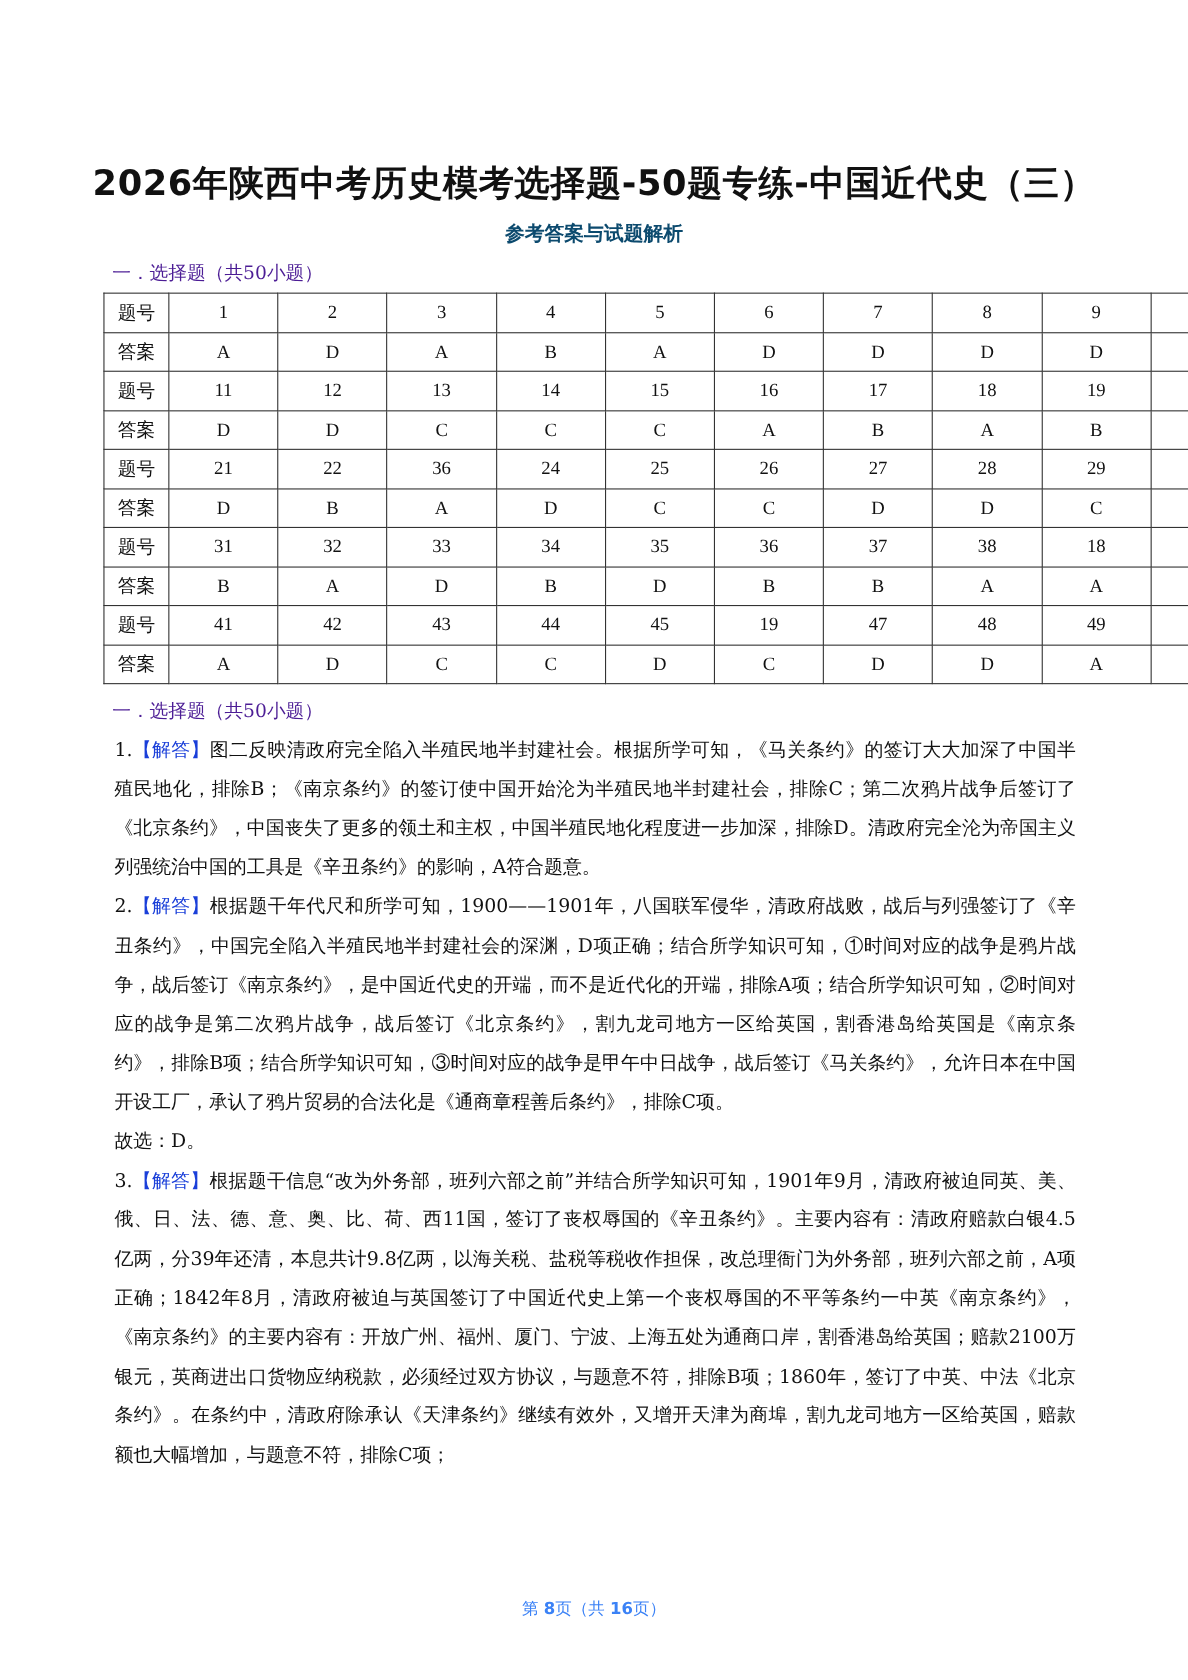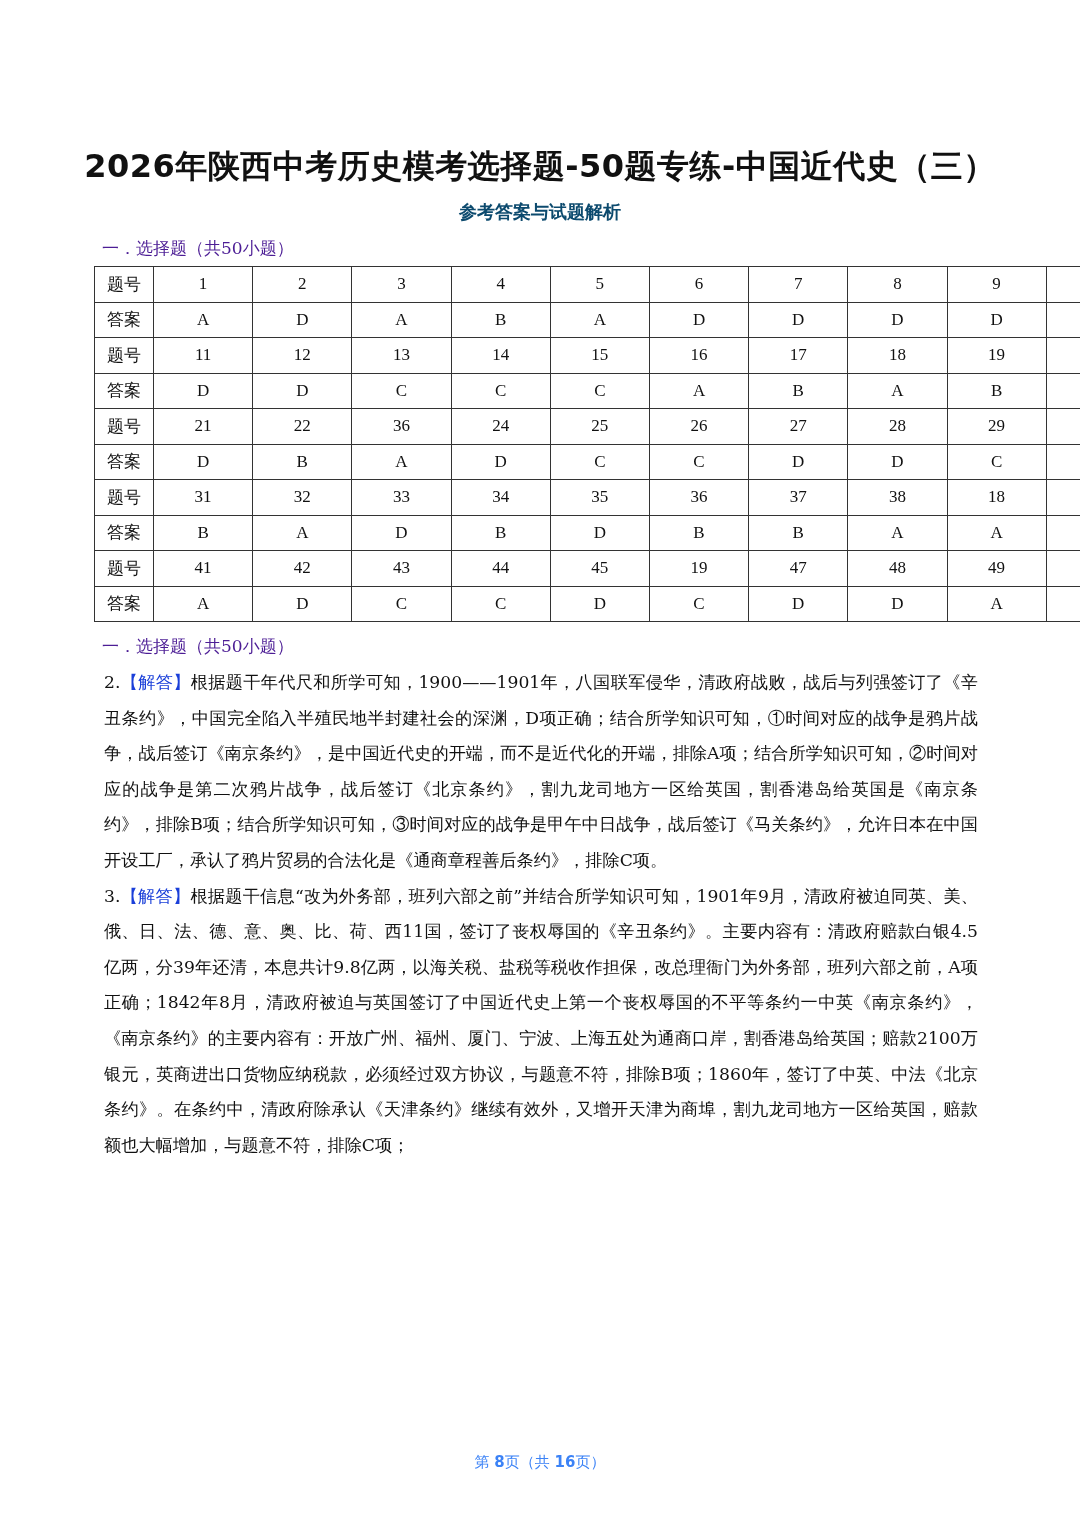--- a/index.html
+++ b/index.html
@@ -199,22 +199,26 @@
           <td>A</td>
           <td>C</td>
         </tr>
       </tbody>
   </table>
 
   <div class="section-heading" id="sh2">一．选择题（共50小题）</div>
 
   <div class="body-text">
     <p>
+      <span>1.</span><span class="tag">【解答】</span><span>图二反映清政府完全陷入半殖民地半封建社会。根据所学可知，《马关条约》的签订大大加深了中国半殖民地化，排除B；《南京条约》的签订使中国开始沦为半殖民地半封建社会，排除C；第二次鸦片战争后签订了《北京条约》，中国丧失了更多的领土和主权，中国半殖民地化程度进一步加深，排除D。清政府完全沦为帝国主义列强统治中国的工具是《辛丑条约》的影响，A符合题意。</span>
+    </p>
+    <p>
       <span>2.</span><span class="tag">【解答】</span><span>根据题干年代尺和所学可知，1900——1901年，八国联军侵华，清政府战败，战后与列强签订了《辛丑条约》，中国完全陷入半殖民地半封建社会的深渊，D项正确；结合所学知识可知，①时间对应的战争是鸦片战争，战后签订《南京条约》，是中国近代史的开端，而不是近代化的开端，排除A项；结合所学知识可知，②时间对应的战争是第二次鸦片战争，战后签订《北京条约》，割九龙司地方一区给英国，割香港岛给英国是《南京条约》，排除B项；结合所学知识可知，③时间对应的战争是甲午中日战争，战后签订《马关条约》，允许日本在中国开设工厂，承认了鸦片贸易的合法化是《通商章程善后条约》，排除C项。</span>
     </p>
+    <p>故选：D。</p>
     <p>
       <span>3.</span><span class="tag">【解答】</span><span>根据题干信息“改为外务部，班列六部之前”并结合所学知识可知，1901年9月，清政府被迫同英、美、俄、日、法、德、意、奥、比、荷、西11国，签订了丧权辱国的《辛丑条约》。主要内容有：清政府赔款白银4.5亿两，分39年还清，本息共计9.8亿两，以海关税、盐税等税收作担保，改总理衙门为外务部，班列六部之前，A项正确；1842年8月，清政府被迫与英国签订了中国近代史上第一个丧权辱国的不平等条约一中英《南京条约》，《南京条约》的主要内容有：开放广州、福州、厦门、宁波、上海五处为通商口岸，割香港岛给英国；赔款2100万银元，英商进出口货物应纳税款，必须经过双方协议，与题意不符，排除B项；1860年，签订了中英、中法《北京条约》。在条约中，清政府除承认《天津条约》继续有效外，又增开天津为商埠，割九龙司地方一区给英国，赔款额也大幅增加，与题意不符，排除C项；</span>
     </p>
   </div>
 
   <div class="footer">
     <span>第 </span><b>8</b><span>页（共 </span><b>16</b><span>页）</span>
   </div>
 
 </div>

